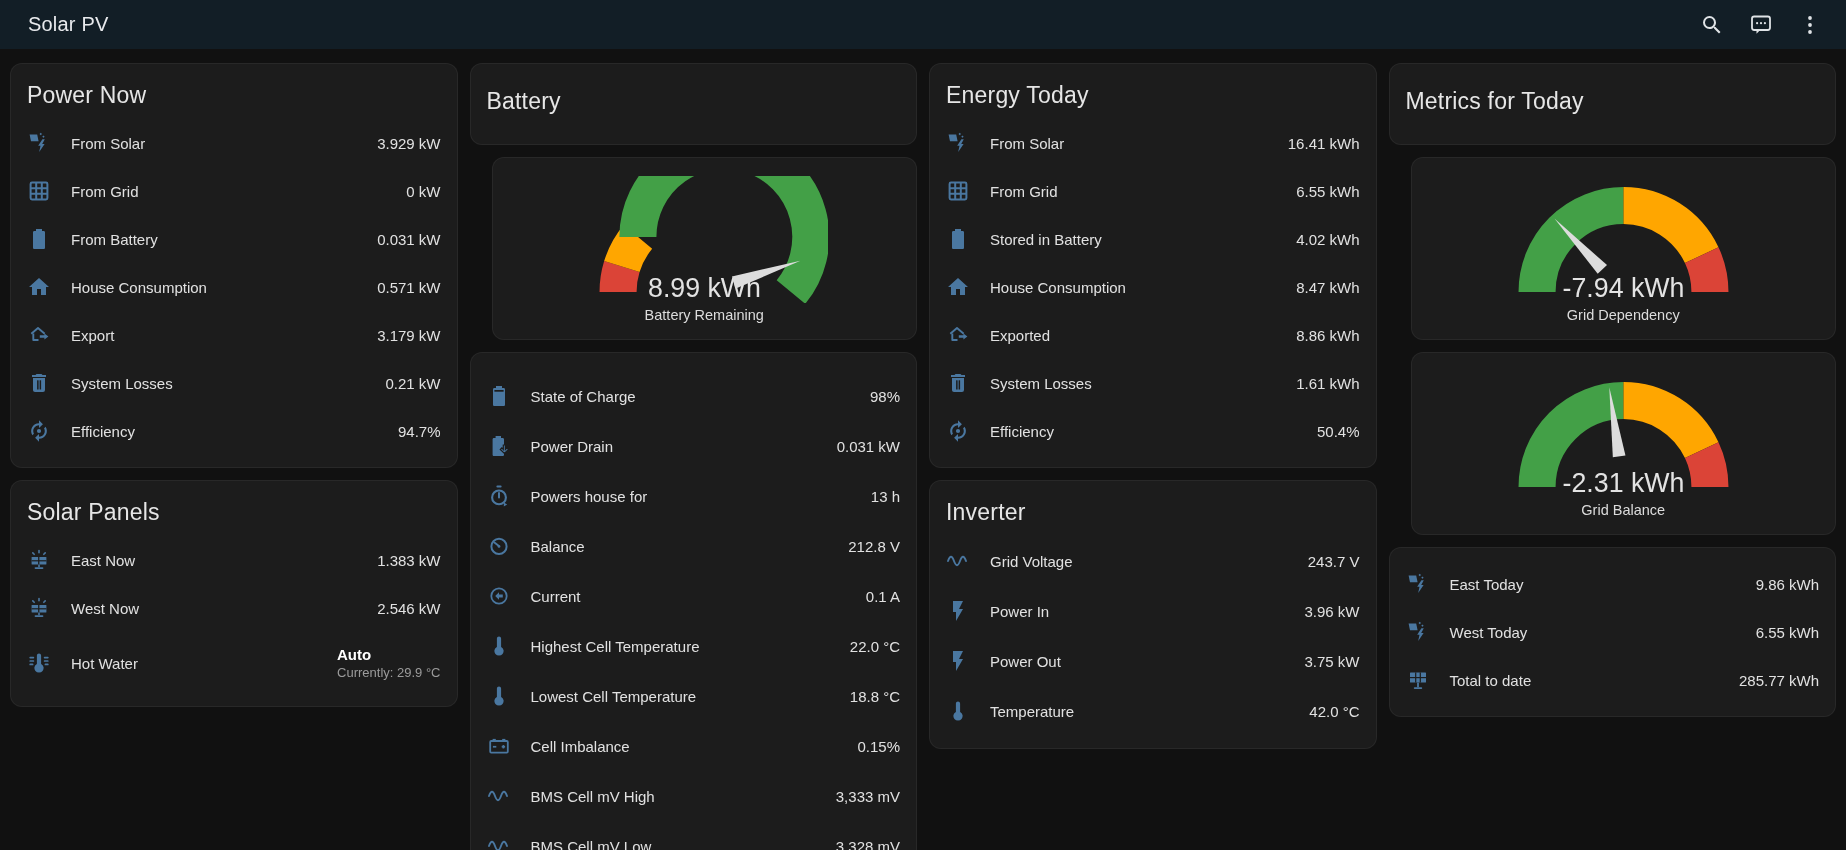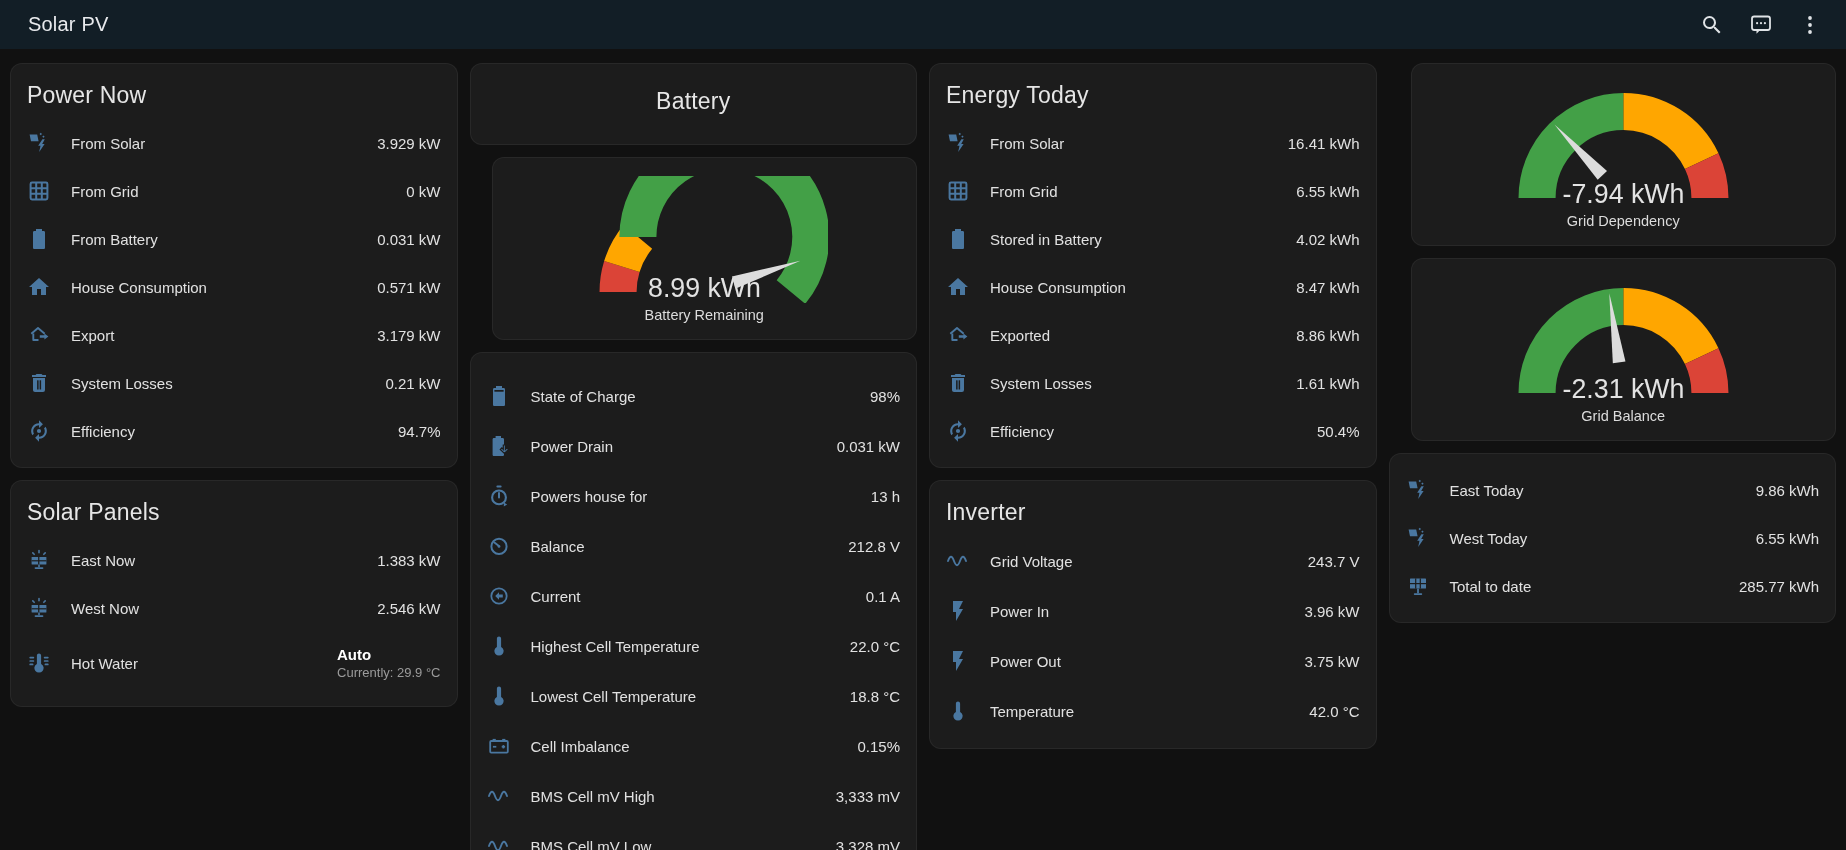--- a/index.html
+++ b/index.html
@@ -12,21 +12,21 @@
   .appbar .icon{color:#dfe3e6;}
   .icon{width:24px;height:24px;display:inline-flex;flex:0 0 24px;color:#4a77a0;}
   .icon svg{width:100%;height:100%;}
   
   .main{display:flex;gap:12px;padding:14px 10px 0 10px;align-items:flex-start;}
   .col{flex:1 1 0;display:flex;flex-direction:column;gap:12px;min-width:0;}
   .card{background:#1c1c1c;border:1px solid rgba(255,255,255,0.055);border-radius:12px;}
   .list-card{padding:12px 16px;}
   .card-title{font-size:23px;font-weight:400;color:#e6e6e6;margin:6px 0 10px 0;letter-spacing:.2px;}
   .title-card{height:82px;padding:24px 16px 0 16px;}
-  .title-card .card-title{margin:0;text-align:center;}
+  .title-card .card-title{margin:0;}
   .row{display:flex;align-items:center;height:48px;}
   .row-50 .row{height:50px;}
   .row .label{font-size:15px;margin-left:20px;color:#e1e1e1;white-space:nowrap;}
   .row .value{margin-left:auto;font-size:15px;color:#e1e1e1;text-align:right;white-space:nowrap;}
   .row-tall{height:62px;}
   .value-stack{margin-left:auto;display:flex;flex-direction:column;align-items:flex-start;gap:2px;}
   .value-bold{font-size:15px;font-weight:700;color:#ffffff;}
   .value-sub{font-size:13px;color:#9b9b9b;}
   .pad-card{padding:18px 16px;}
   
@@ -442,20 +442,23 @@
               <path fill="currentColor" d="M12 2.4c1.15 0 2.1.95 2.1 2.1v8.4a4.6 4.6 0 1 1-4.2 0V4.5c0-1.15.95-2.1 2.1-2.1z"></path>
             </svg>
           </span>
         <span class="label">Temperature</span>
         <span class="value">42.0 °C</span>
       </div>
     </section>
   </div>
 
   <div class="col">
+    <section class="card title-card">
+      <h2 class="card-title">Metrics for Today</h2>
+    </section>
 
     <section class="card gauge-card">
       <div class="gauge">
           <svg viewBox="0 0 240 122" class="gauge-svg">
             <path d="M 36.00 112.00 A 84 84 0 0 1 120.00 28.00" fill="none" stroke="#43a047" stroke-width="36"></path>
             <path d="M 120.00 28.00 A 84 84 0 0 1 196.01 76.23" fill="none" stroke="#ffa600" stroke-width="36"></path>
             <path d="M 196.01 76.23 A 84 84 0 0 1 204.00 112.00" fill="none" stroke="#db4437" stroke-width="36"></path>
             <text x="120" y="117" text-anchor="middle" class="gauge-value">-7.94 kWh</text>
             <path d="M22 112L90 105.8 90 118.2Z" fill="#dcdcdc" transform="rotate(46.800000000000004 120 112)"></path>
           </svg>

